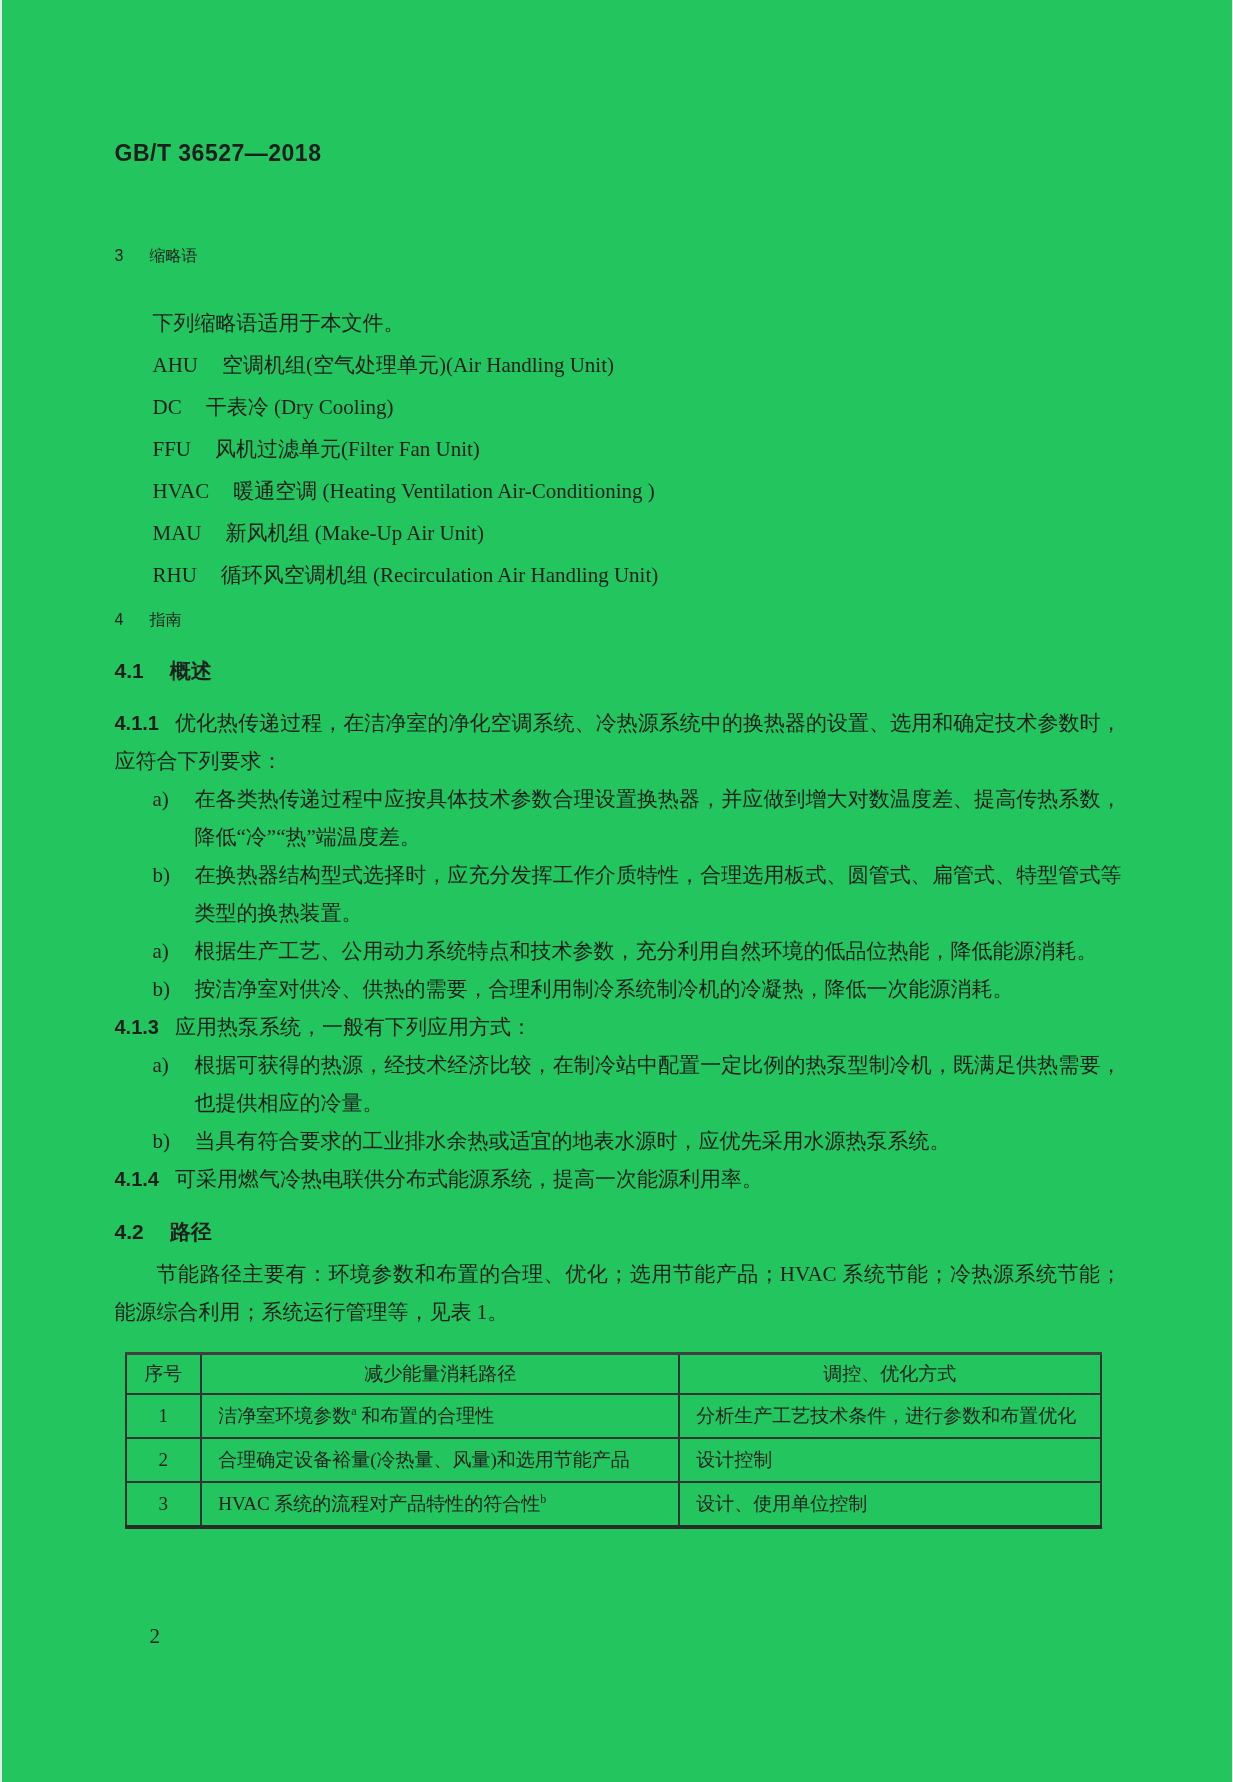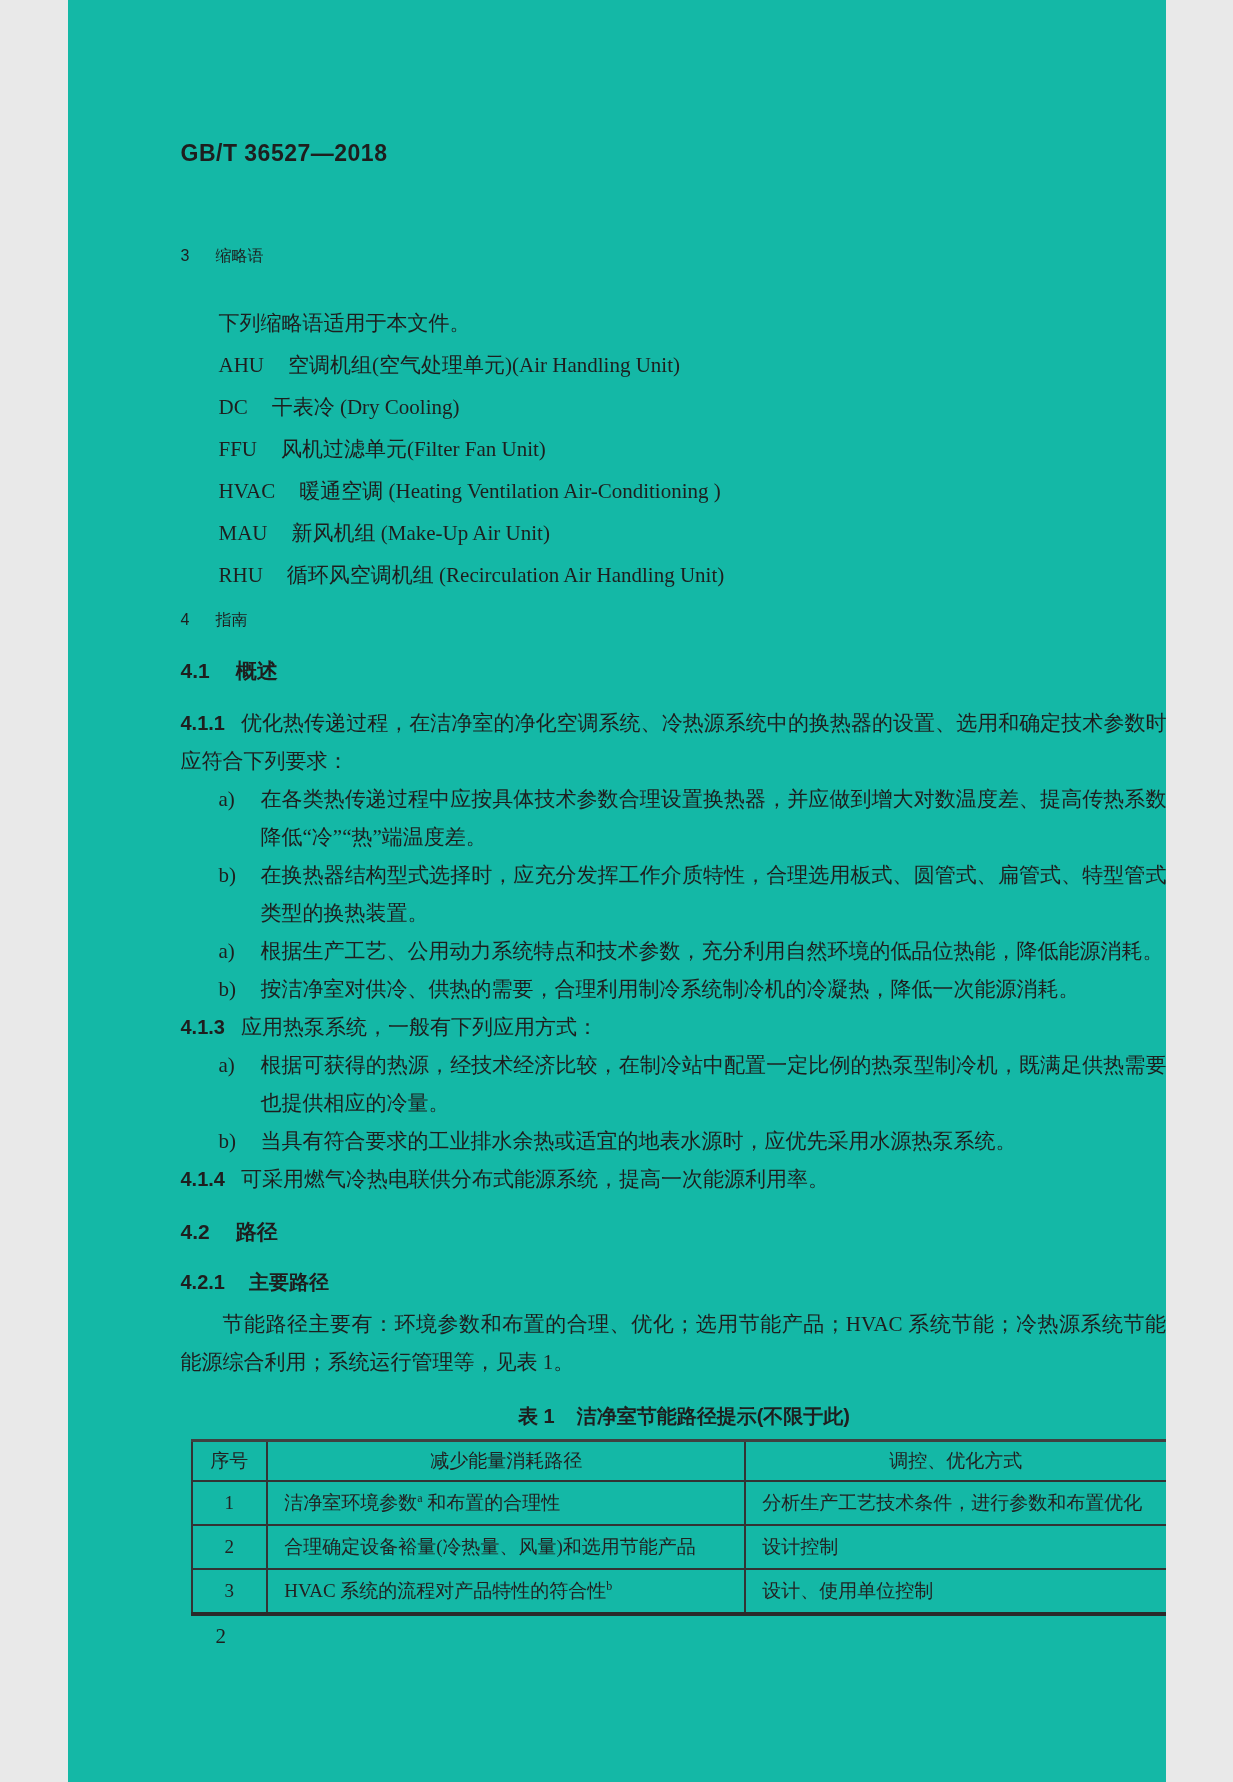--- a/index.html
+++ b/index.html
@@ -1,20 +1,20 @@
 <!DOCTYPE html>
 <html lang="zh"><head>
 <meta charset="utf-8">
 <style>
   html,body{margin:0;padding:0;background:#e9e9e9;}
   .page{
     position:relative;
-    width:1098px;height:1782px;
+    width:1230px;height:1782px;
     margin:0 auto;
-    background:#14b8a6;
+    background:#22c55e;
     color:#1e1e1e;
     font-family:"Liberation Serif","DejaVu Serif",serif;
     overflow:hidden;
   }
   .content{position:absolute;left:113px;top:138px;width:1007px;}
 
   .doc-number{
     font-family:"Liberation Sans","DejaVu Sans",sans-serif;
     font-weight:bold;font-size:23px;line-height:30px;letter-spacing:.5px;
   }
@@ -172,29 +172,23 @@
     </div>
 
     <p class="clause">
       <span class="cnum">4.1.4</span><span>可采用燃气冷热电联供分布式能源系统，提高一次能源利用率。</span>
     </p>
 
     <div class="h-sub" id="sec42">
       <span class="num">4.2</span><span>路径</span>
     </div>
 
-    <div class="h-sub3" id="sec421">
-      <span class="num">4.2.1</span><span>主要路径</span>
-    </div>
 
     <p class="route-para">节能路径主要有：环境参数和布置的合理、优化；选用节能产品；HVAC 系统节能；冷热源系统节能；能源综合利用；系统运行管理等，见表 1。</p>
 
-    <div class="tbl-caption">
-      <span class="cap-label">表 1</span><span>洁净室节能路径提示(不限于此)</span>
-    </div>
 
     <table class="gbtable">
       <colgroup>
           <col class="c1">
           <col class="c2">
           <col class="c3">
         </colgroup>
       <thead>
         <tr>
           <th>序号</th>

